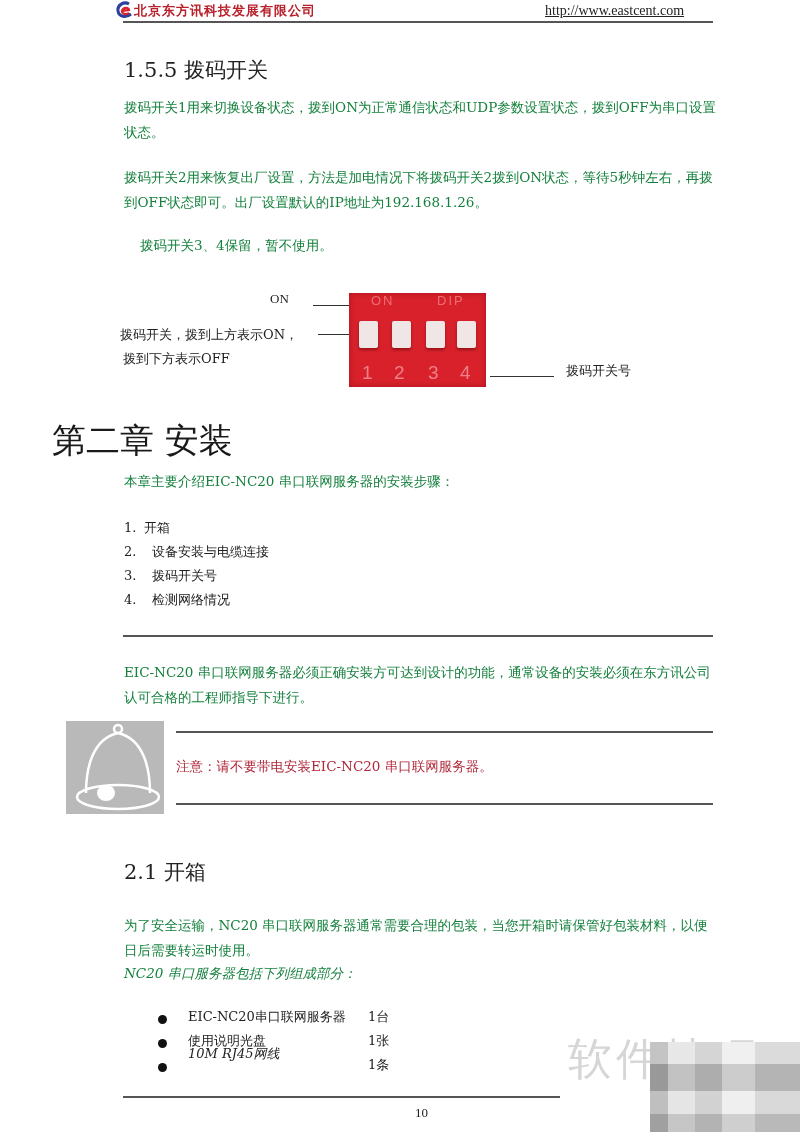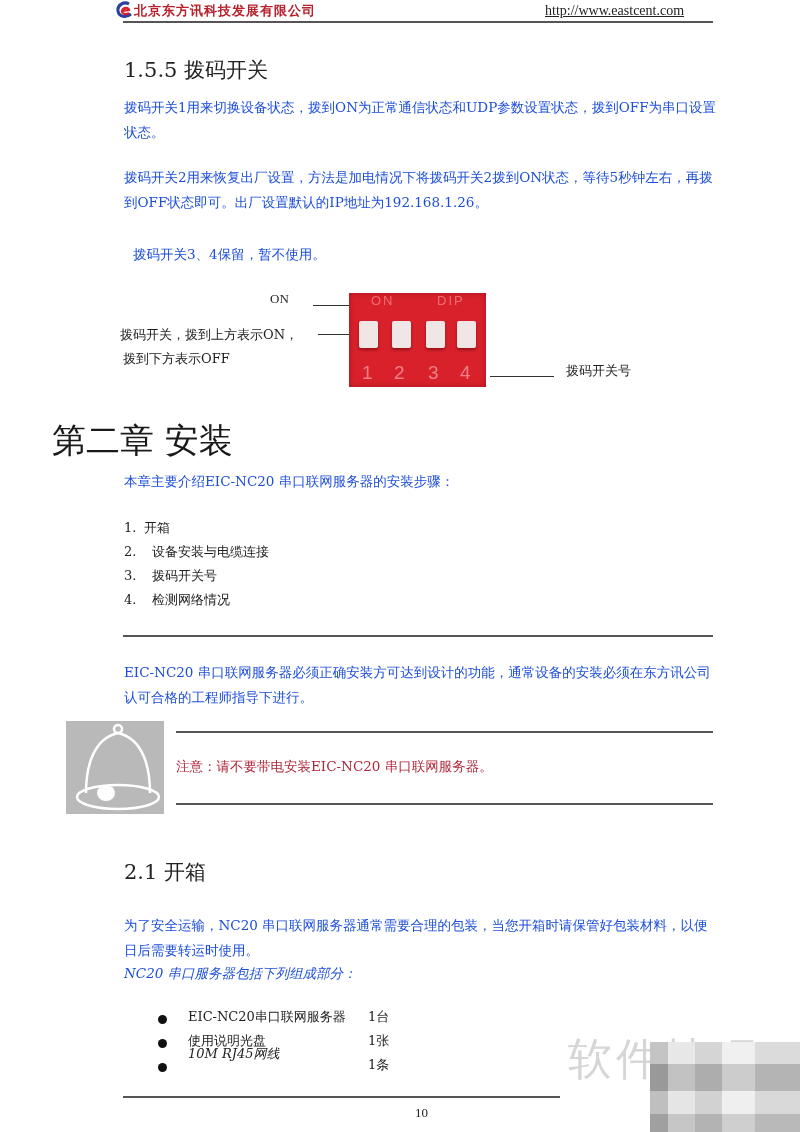--- a/index.html
+++ b/index.html
@@ -9,21 +9,21 @@
     font-family: "DejaVu Serif", "Liberation Serif", serif;
   }
   .abs { position: absolute; }
   
   .hdr-logo { left: 116px; top: 1px; width: 18px; height: 18px; }
   .hdr-company { left: 134px; top: 2px; font-size: 13px; font-weight: bold; color: #b8202a; letter-spacing: 1px; white-space: nowrap; }
   .hdr-url { left: 545px; top: 3px; font-size: 14px; color: #222; text-decoration: underline; font-family: "Liberation Serif", serif; }
   .hdr-line { left: 123px; top: 21px; width: 590px; height: 2px; background: #555; }
 
   .h-section { font-size: 21px; color: #222; white-space: nowrap; }
-  .p { font-size: 13.5px; line-height: 25px; color: #1d4ed8; width: 595px; }
+  .p { font-size: 13.5px; line-height: 25px; color: #15803d; width: 595px; }
   .small { font-size: 13px; color: #222; white-space: nowrap; }
 
   
   .dip { left: 349px; top: 293px; width: 137px; height: 94px; background: #d8212b; box-shadow: inset 0 0 6px rgba(80,0,0,.35); }
   .dip-label { color: #ee6d74; font-family: "Liberation Sans", sans-serif; font-size: 13px; letter-spacing: 2px; }
   .dip-slot { width: 19px; height: 27px; background: #f1e6e6; border-radius: 2px; box-shadow: 0 2px 3px rgba(90,0,0,.5); }
   .dip-num { color: #f08088; font-family: "Liberation Sans", sans-serif; font-size: 19px; }
   .lead { height: 1px; background: #333; }
 
   .chapter { left: 52px; top: 418px; font-size: 34px; color: #1a1a1a; white-space: nowrap; font-family: "DejaVu Serif", serif; }
@@ -48,21 +48,21 @@
     <path d="M6 10 C7 6 13 6 13 9 L6 10 C6 13 10 14 13 12" fill="none" stroke="#d8212b" stroke-width="2.2"></path>
   </svg>
 </div>
 <div class="abs hdr-company">北京东方讯科技发展有限公司</div>
 <div class="abs hdr-url">http://www.eastcent.com</div>
 <div class="abs hdr-line"></div>
 
 <div class="abs h-section" style="left:124px;top:56px;">1.5.5 拨码开关</div>
 <div class="abs p" style="left:124px;top:95px;">拨码开关1用来切换设备状态，拨到ON为正常通信状态和UDP参数设置状态，拨到OFF为串口设置状态。</div>
 <div class="abs p" style="left:124px;top:165px;">拨码开关2用来恢复出厂设置，方法是加电情况下将拨码开关2拨到ON状态，等待5秒钟左右，再拨到OFF状态即可。出厂设置默认的IP地址为192.168.1.26。</div>
-<div class="abs p" style="left:133px;top:233px;margin-top:9px;">拨码开关3、4保留，暂不使用。</div>
+<div class="abs p" style="left:140px;top:233px;">拨码开关3、4保留，暂不使用。</div>
 
 <div class="abs small" style="left:270px;top:291px;font-family:'Liberation Serif',serif;">ON</div>
 <div class="abs lead" style="left:313px;top:305px;width:52px;"></div>
 <div class="abs small" style="left:120px;top:326px;">拨码开关，拨到上方表示ON，</div>
 <div class="abs small" style="left:123px;top:350px;">拨到下方表示OFF</div>
 <div class="abs lead" style="left:318px;top:334px;width:40px;"></div>
 
 <div class="abs dip">
   <div class="abs dip-label" style="left:22px;top:0px;">ON</div>
   <div class="abs dip-label" style="left:88px;top:0px;">DIP</div>

